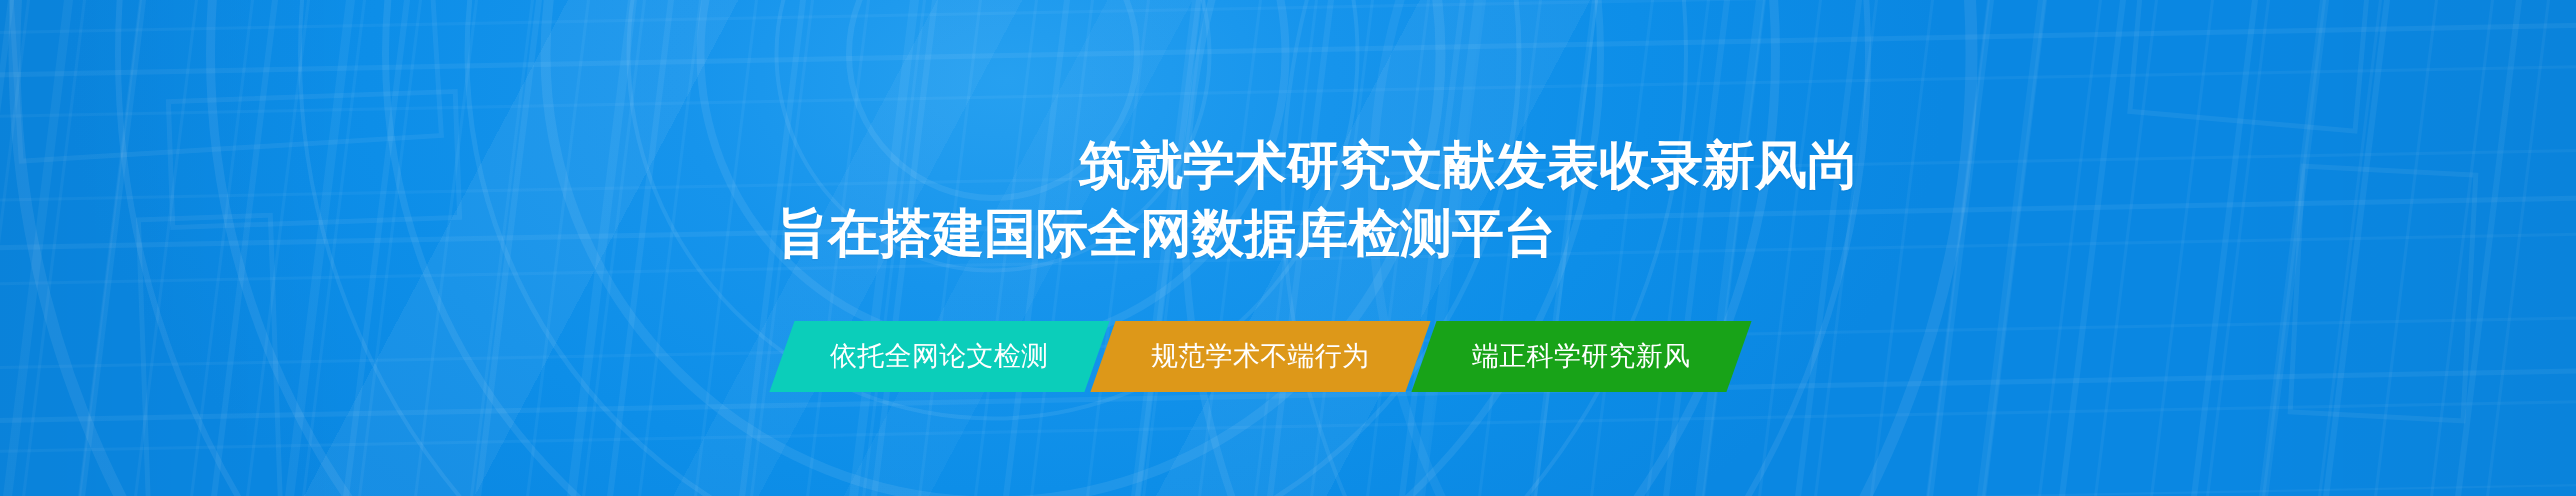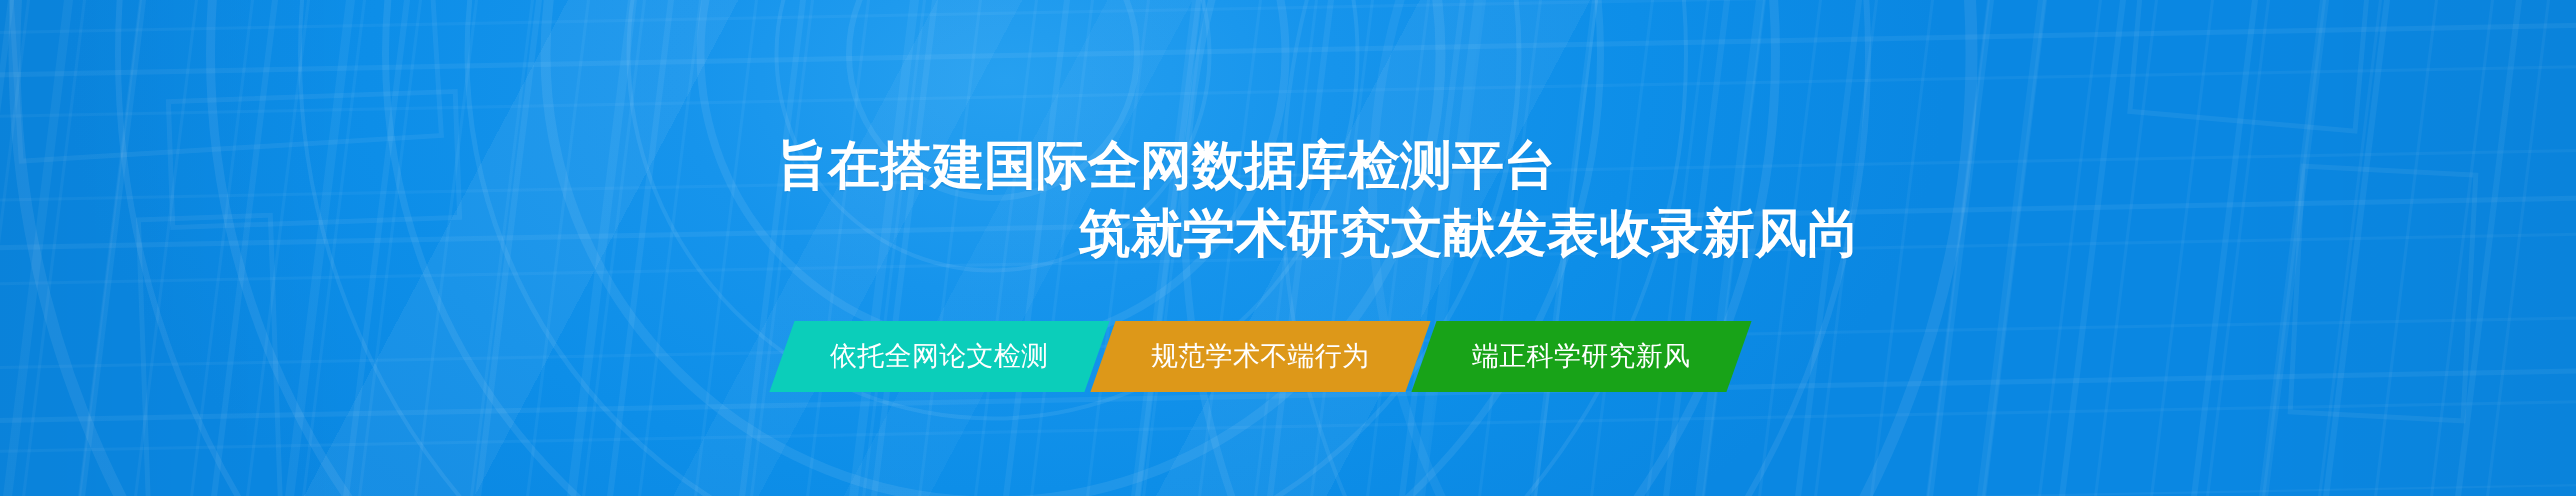--- a/index.html
+++ b/index.html
@@ -224,22 +224,22 @@
     <div class="rect" style="left:13.4px;top:-27px;width:416px;height:168px;transform:rotate(-3.5deg);"></div>
     <div class="rect" style="left:168px;top:94px;width:282px;height:121px;transform:rotate(-2deg);"></div>
     <div class="rect" style="left:141px;top:215px;width:127px;height:288px;transform:rotate(-2deg);"></div>
     <div class="rect" style="left:2133px;top:-20px;width:221px;height:134px;transform:rotate(5deg);"></div>
     <div class="rect" style="left:2294px;top:168px;width:168px;height:241px;transform:rotate(3deg);"></div>
   </div>
 
   <div class="bg-layer vignette"></div>
 
   <div class="headline">
+    <div class="line line2">筑就学术研究文献发表收录新风尚</div>
     <div class="line line1">旨在搭建国际全网数据库检测平台</div>
-    <div class="line line2">筑就学术研究文献发表收录新风尚</div>
   </div>
 
   <div class="badges">
     <div class="badge badge-teal">
       <span>依托全网论文检测</span>
     </div>
     <div class="badge badge-orange">
       <span>规范学术不端行为</span>
     </div>
     <div class="badge badge-green">

